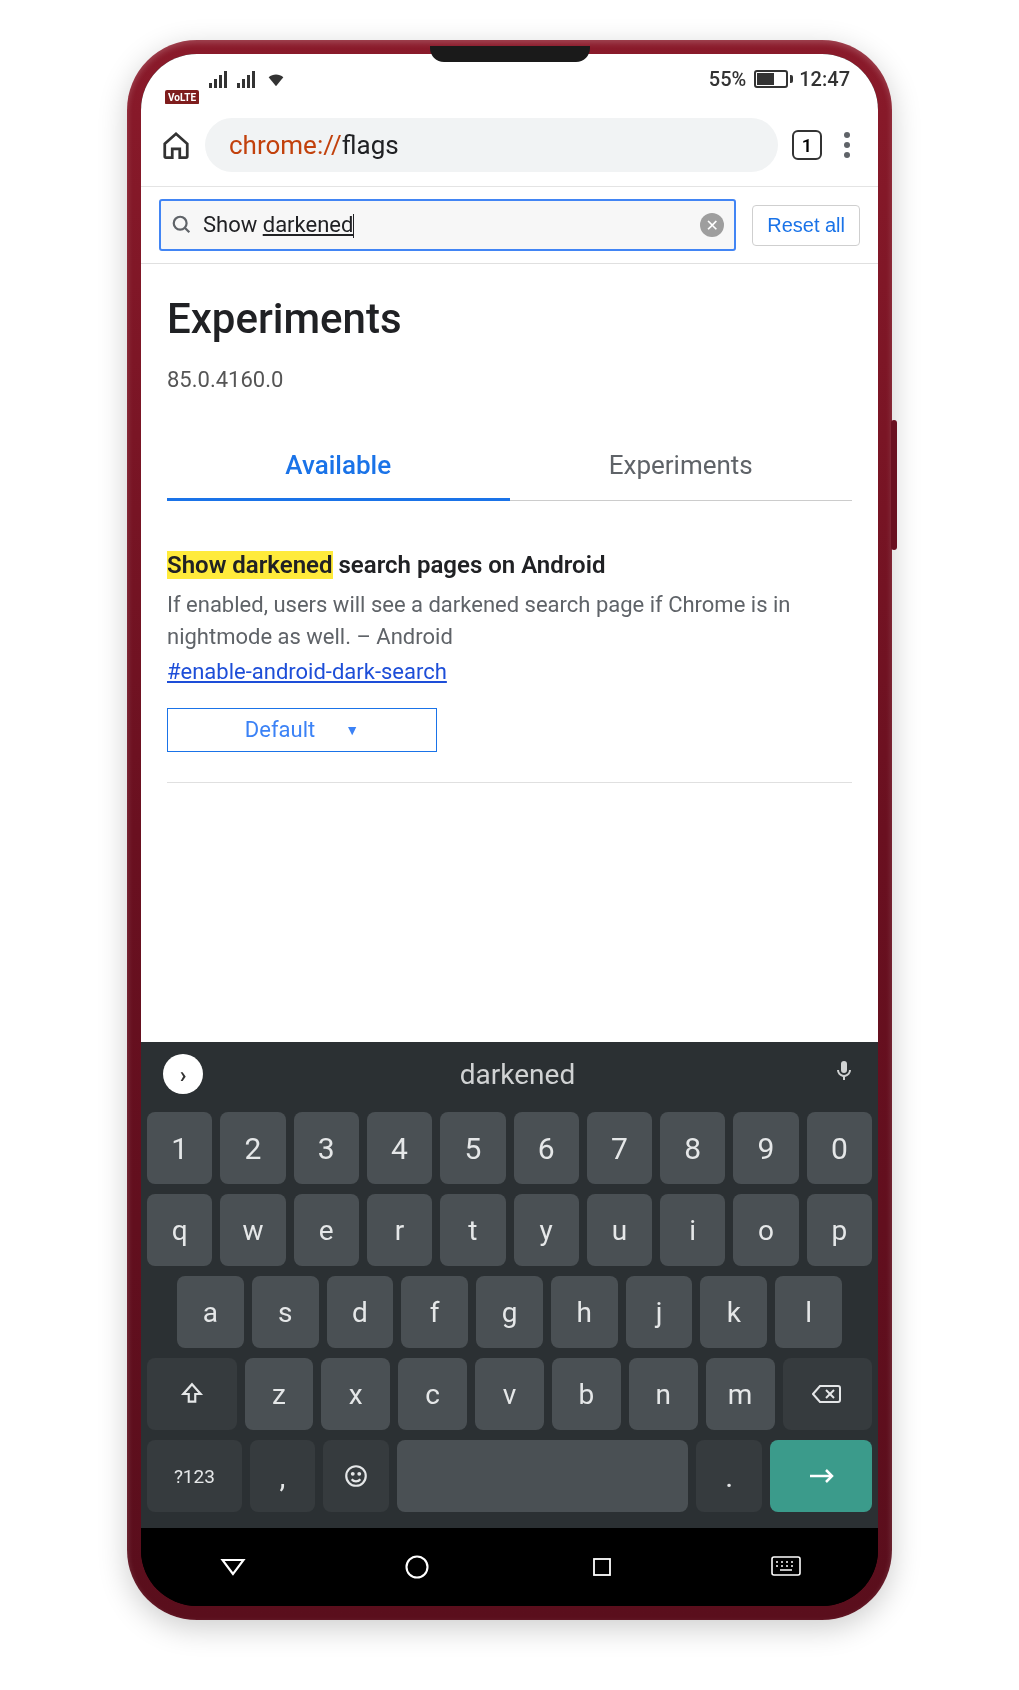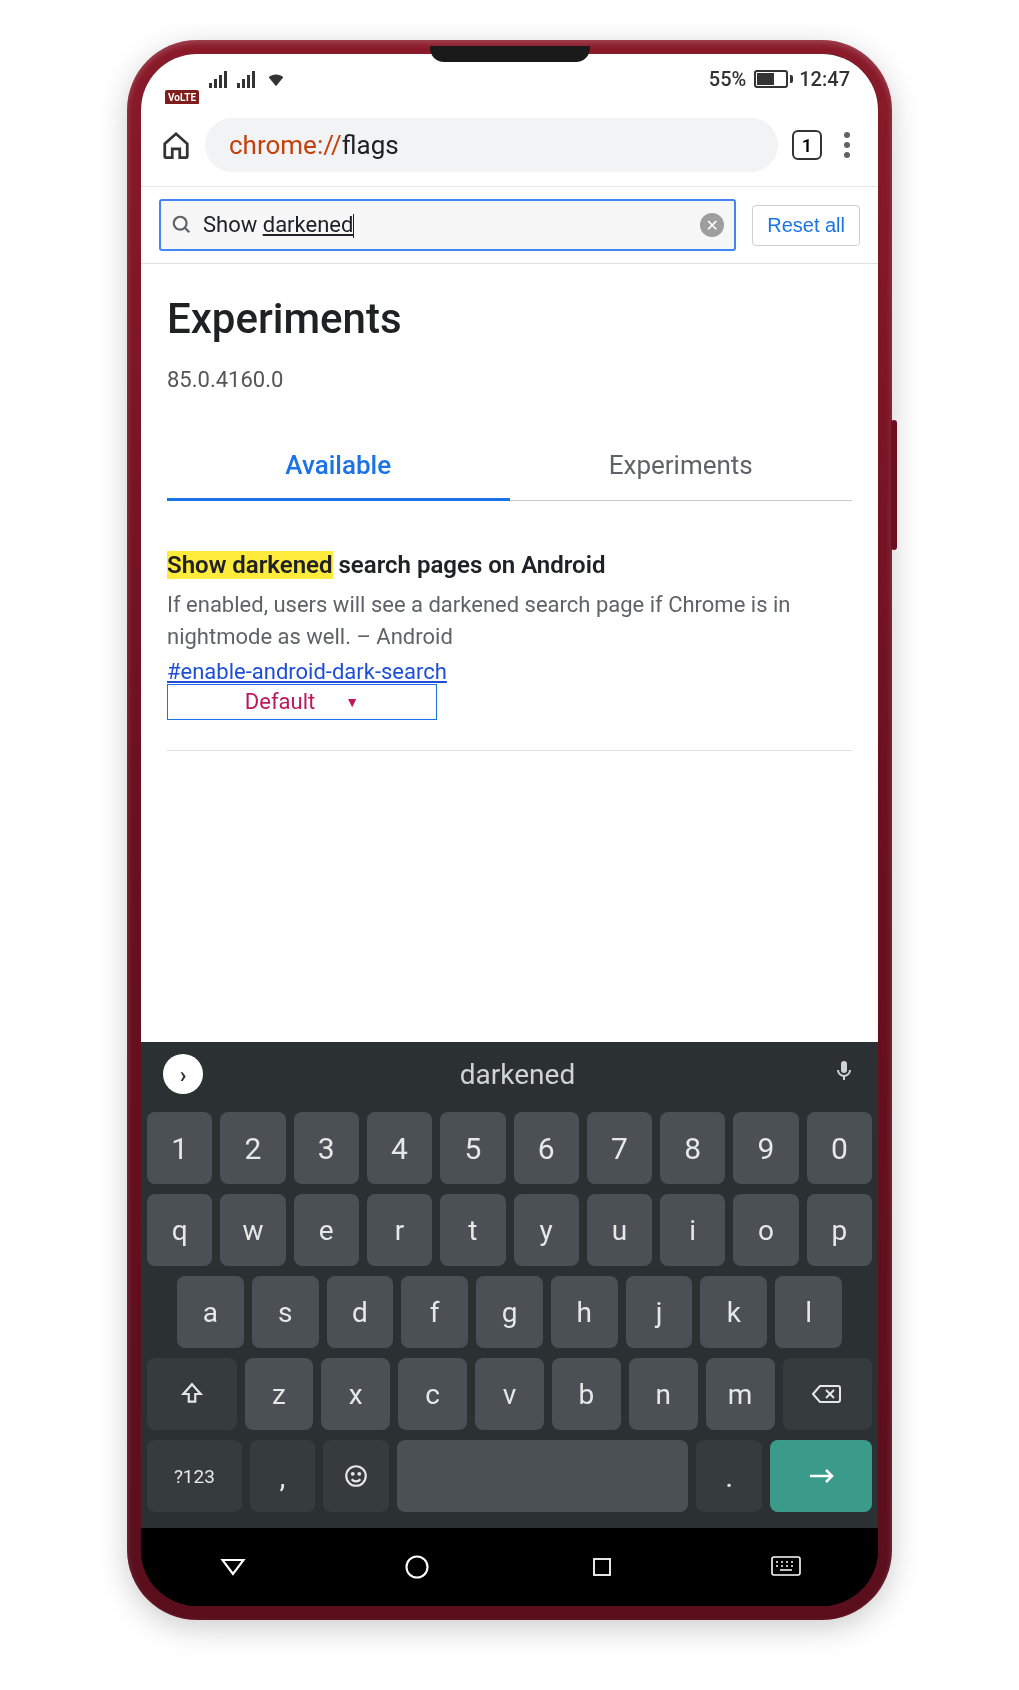--- a/index.html
+++ b/index.html
@@ -87,22 +87,22 @@
     border-bottom:1px solid #ccc; cursor:pointer;
   }
   .tab.active { color:#1a73e8; border-bottom:3px solid #1a73e8; font-weight:500; }
 
   .flag-item { padding-top:50px; }
   .flag-title { font-size:24px; font-weight:600; color:#202124; margin-bottom:10px; }
   .hl { background:#ffeb3b; }
   .flag-desc { font-size:22px; color:#5f6368; line-height:1.45; margin-bottom:6px; }
   .flag-id { font-size:22px; color:#1d4ed8; text-decoration:underline; }
   .flag-select {
-    border:1.5px solid #1a73e8; color:#be185d;
-    width:270px; height:36px; display:flex; align-items:center; justify-content:center;
+    margin-top:24px; border:1.5px solid #1a73e8; color:#3b82f6;
+    width:270px; height:44px; display:flex; align-items:center; justify-content:center;
     font-size:22px; gap:30px; cursor:pointer;
   }
   .flag-select .arrow { font-size:14px; }
   .divider { border-top:1px solid #e0e0e0; margin-top:30px; }
 
   
   .kb { background:#2b3033; color:#e5e7e8; }
   .kb-suggest {
     height:64px; display:flex; align-items:center; justify-content:space-between;
     padding:0 22px;

